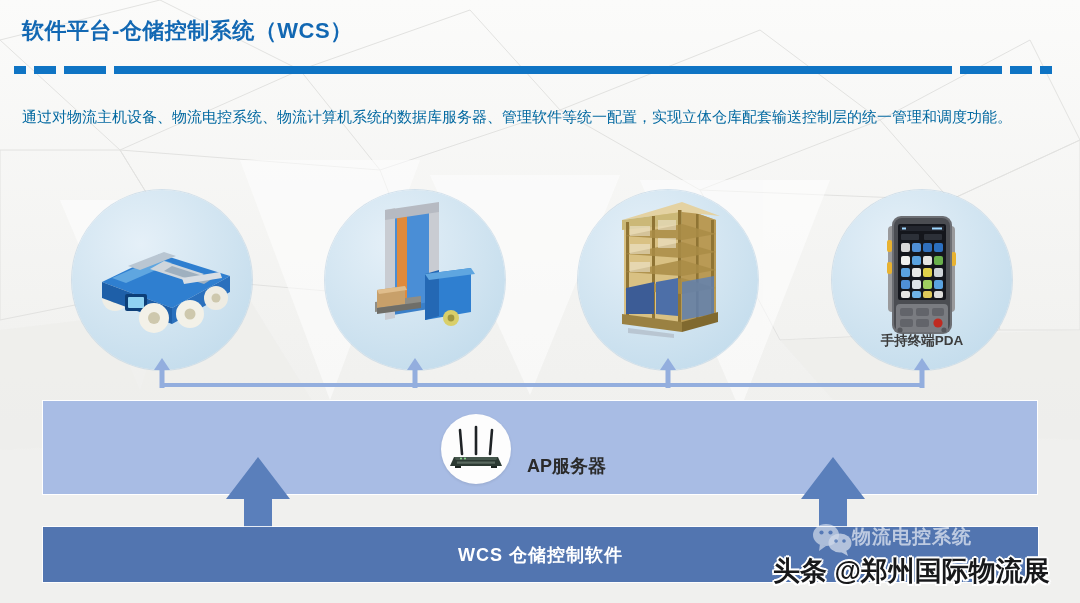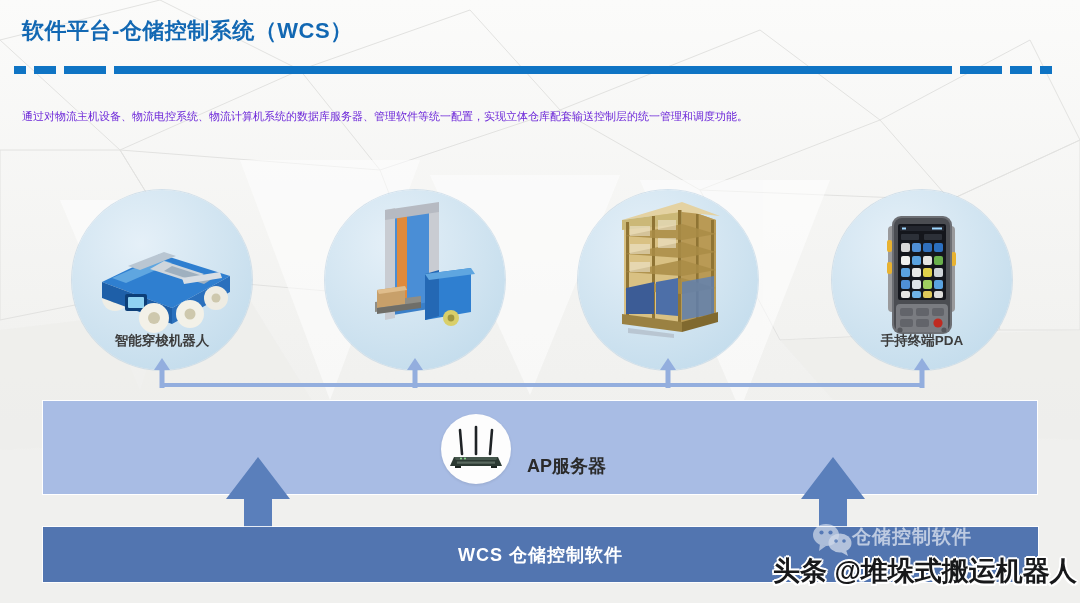--- a/index.html
+++ b/index.html
@@ -25,21 +25,21 @@
     position:absolute; left:22px; top:16px;
     font-size:22px; font-weight:bold; letter-spacing:0.5px;
     color:#1268b3; white-space:nowrap;
   }
   .rule-wrap { position:absolute; left:0; top:66px; width:1080px; height:9px; }
   .rule-seg { position:absolute; top:0; height:8px; background:#0f74c4; }
 
   
   .para {
     position:absolute; left:22px; top:100px; width:1040px;
-    font-size:11px; line-height:33px; color:#6d28d9;
+    font-size:15px; line-height:33px; color:#0369a1;
   }
 
   
   .circle {
     position:absolute; width:180px; height:180px; border-radius:50%;
     background:radial-gradient(circle at 38% 30%, #e5f0f8 0%, #cfe3f0 55%, #bcd8ea 100%);
     box-shadow:0 0 0 1px rgba(180,205,225,.55);
   }
   .circle .art { position:absolute; inset:0; }
   .circle .cap {
@@ -176,21 +176,20 @@
         <g>
           <ellipse cx="118" cy="124" rx="14" ry="14" fill="#f3f1e8"></ellipse>
           <ellipse cx="118" cy="124" rx="5.5" ry="5.5" fill="#cec8ad"></ellipse>
         </g>
         <g>
           <ellipse cx="144" cy="108" rx="12" ry="12" fill="#eeece3"></ellipse>
           <ellipse cx="144" cy="108" rx="4.5" ry="4.5" fill="#cec8ad"></ellipse>
         </g>
       </svg>
     </div>
-    <div class="cap">智能穿梭机器人</div>
   </div>
 
   <div class="circle" style="left:325px;top:190px;">
     <div class="art">
       <svg width="180" height="180" viewBox="0 0 180 180">
 
         <path d="M62 22 L110 14 L110 118 L62 126 Z" fill="#3a7fc8"></path>
         <path d="M70 26 L104 20 L104 112 L70 118 Z" fill="#4a8ed6"></path>
 
         <path d="M72 28 L82 26 L82 112 L72 114 Z" fill="#e08a3c"></path>
@@ -399,16 +398,16 @@
         <circle cx="20.5" cy="9.5" r="2.1" fill="#5a7fbb"></circle>
       </g>
       <g fill="#ffffff" opacity=".78">
         <ellipse cx="30" cy="20" rx="11.5" ry="9.5"></ellipse>
         <path d="M36 27 L38 33 L31 29 Z"></path>
         <circle cx="26" cy="18" r="1.8" fill="#5a7fbb"></circle>
         <circle cx="34" cy="18" r="1.8" fill="#5a7fbb"></circle>
       </g>
     </svg>
   </div>
-  <div class="wm-wechat">仓储控制软件</div>
-  <div class="wm-toutiao">头条 @堆垛式搬运机器人</div>
+  <div class="wm-wechat">物流电控系统</div>
+  <div class="wm-toutiao">头条 @郑州国际物流展</div>
 
 </div>
 
 </body></html>

